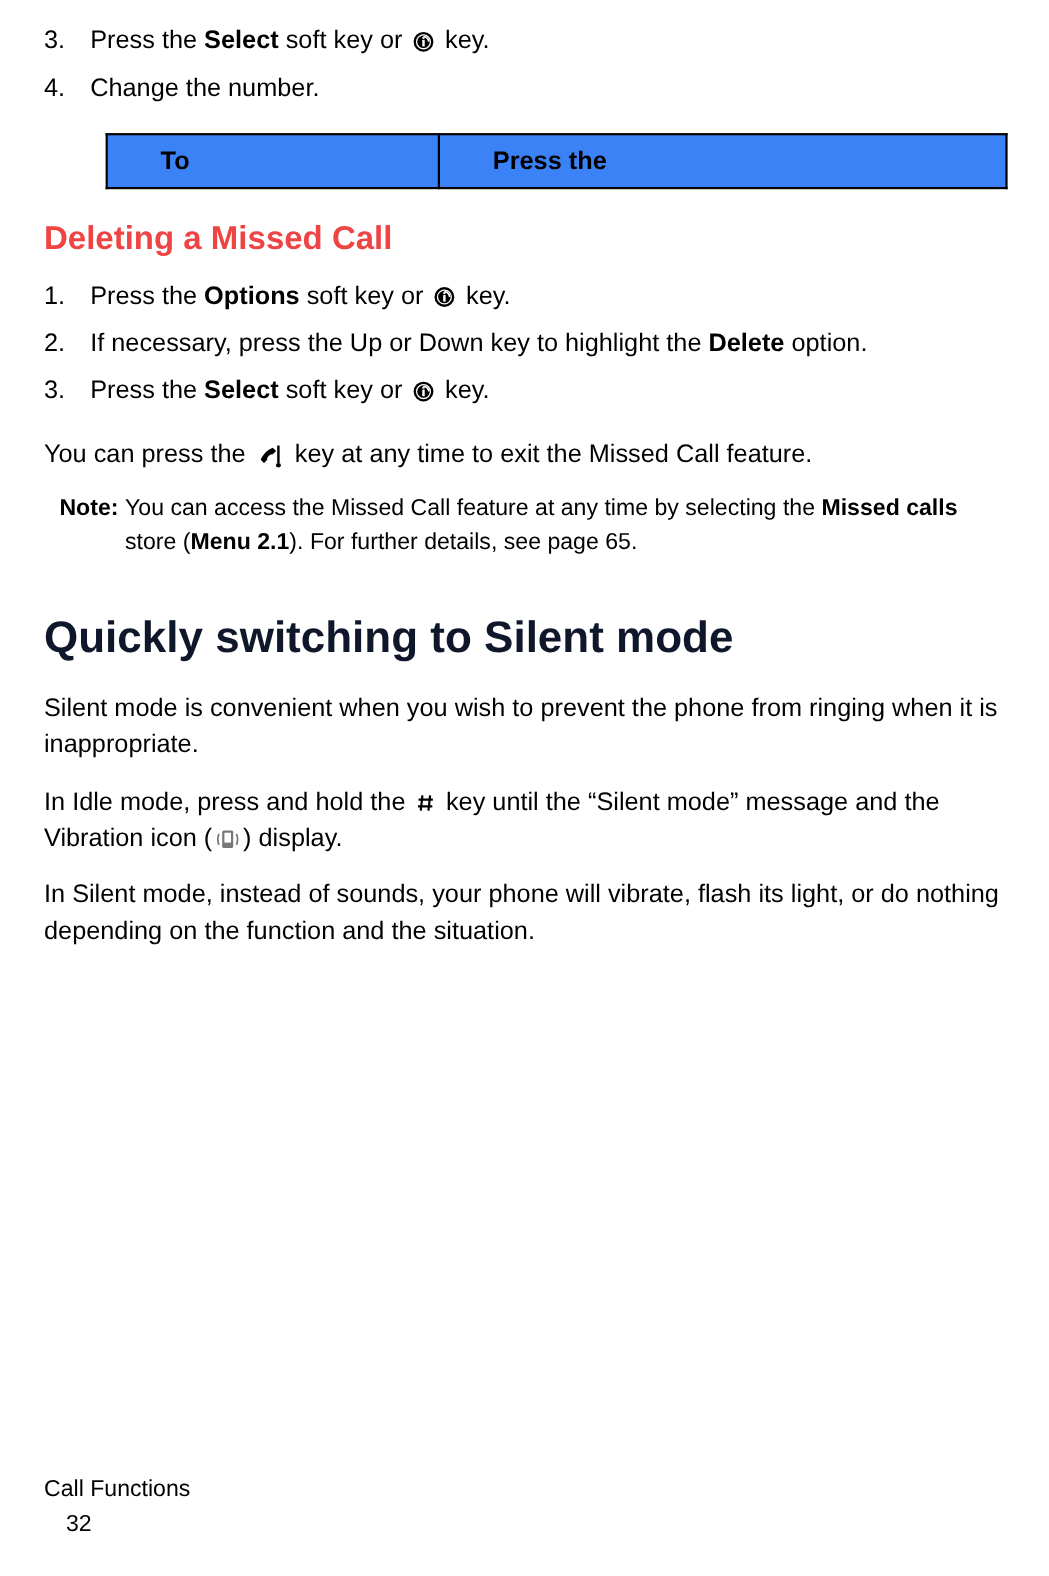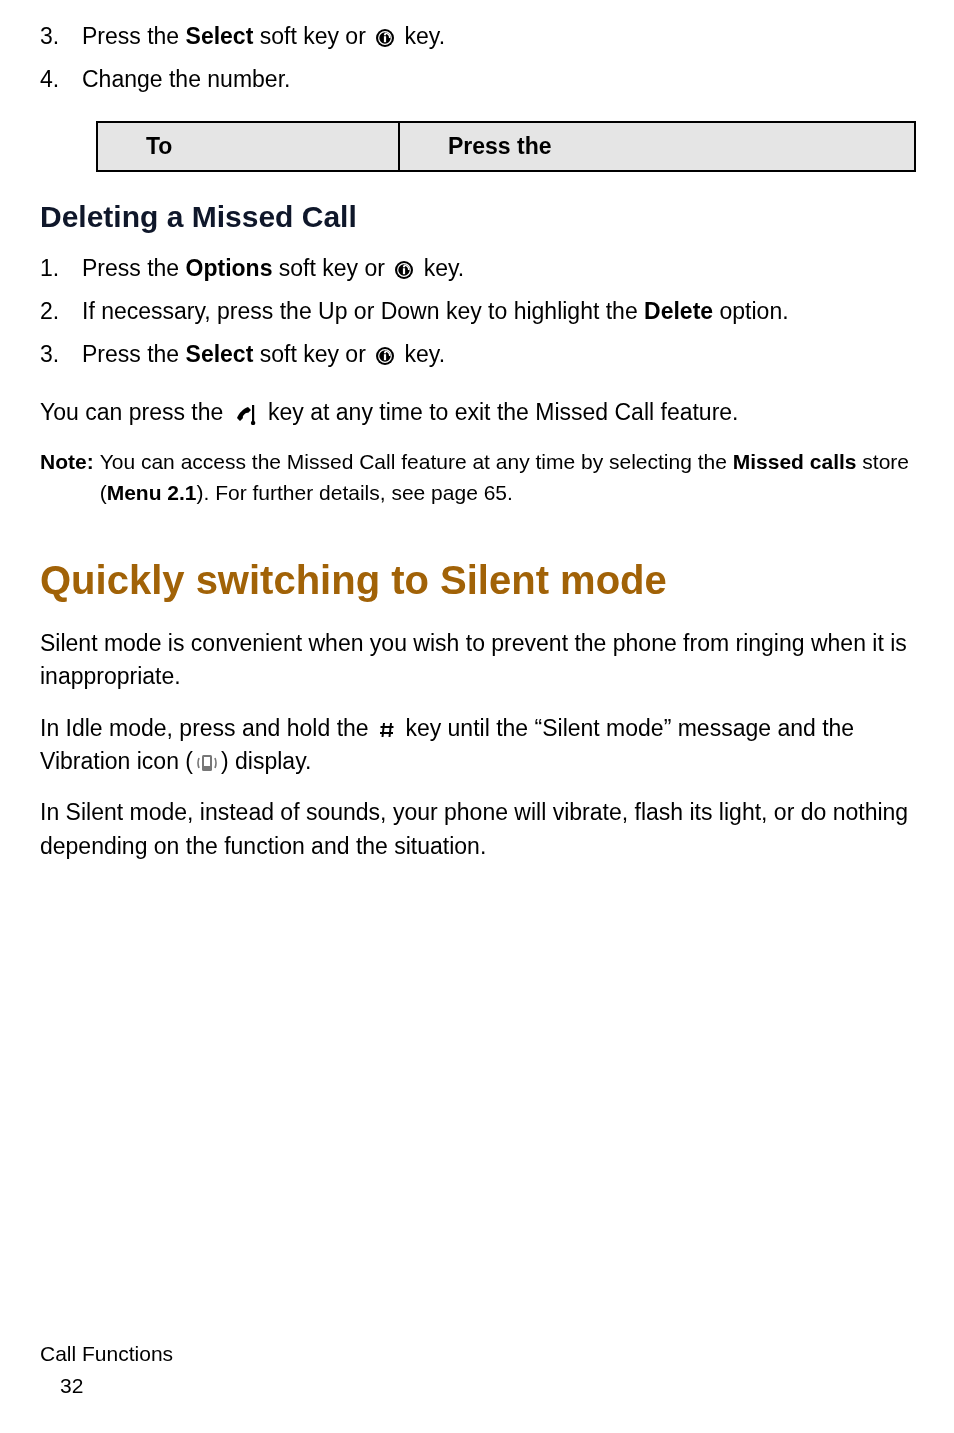--- a/index.html
+++ b/index.html
@@ -41,50 +41,51 @@
     font-size: 23px;
   }
   table.action-table th, table.action-table td {
     border: 2px solid #000;
     padding: 10px 12px;
     text-align: left;
     vertical-align: top;
   }
   table.action-table th {
     font-weight: bold;
-    background: #e5e5e5;
+    background: #3b82f6;
     padding-left: 48px;
   }
   .col-to { width: 240px; }
   h2.sub {
+    color: #ef4444;
+    font-size: 30px;
+    font-weight: bold;
+    margin: 20px 0 18px 0;
+  }
+  h1.main {
     color: #0f172a;
-    font-size: 30px;
-    font-weight: bold;
-    margin: 20px 0 18px 0;
-  }
-  h1.main {
-    color: #a16207;
     font-size: 40px;
     font-weight: bold;
     margin: 50px 0 24px 0;
   }
   p.body-text {
     font-size: 23px;
     line-height: 1.45;
     margin: 0 0 18px 0;
   }
   p.note-text {
     font-size: 21px;
     line-height: 1.45;
     margin: 18px 0 0 0;
     display: flex;
   }
   p.note-text .note-label {
     font-weight: bold;
     flex-shrink: 0;
+    margin-left: 14px;
   }
   p.note-text .note-body {
     flex: 1;
     padding-left: 6px;
   }
   .footer {
     position: absolute;
     bottom: 32px;
     left: 40px;
     font-size: 21px;

